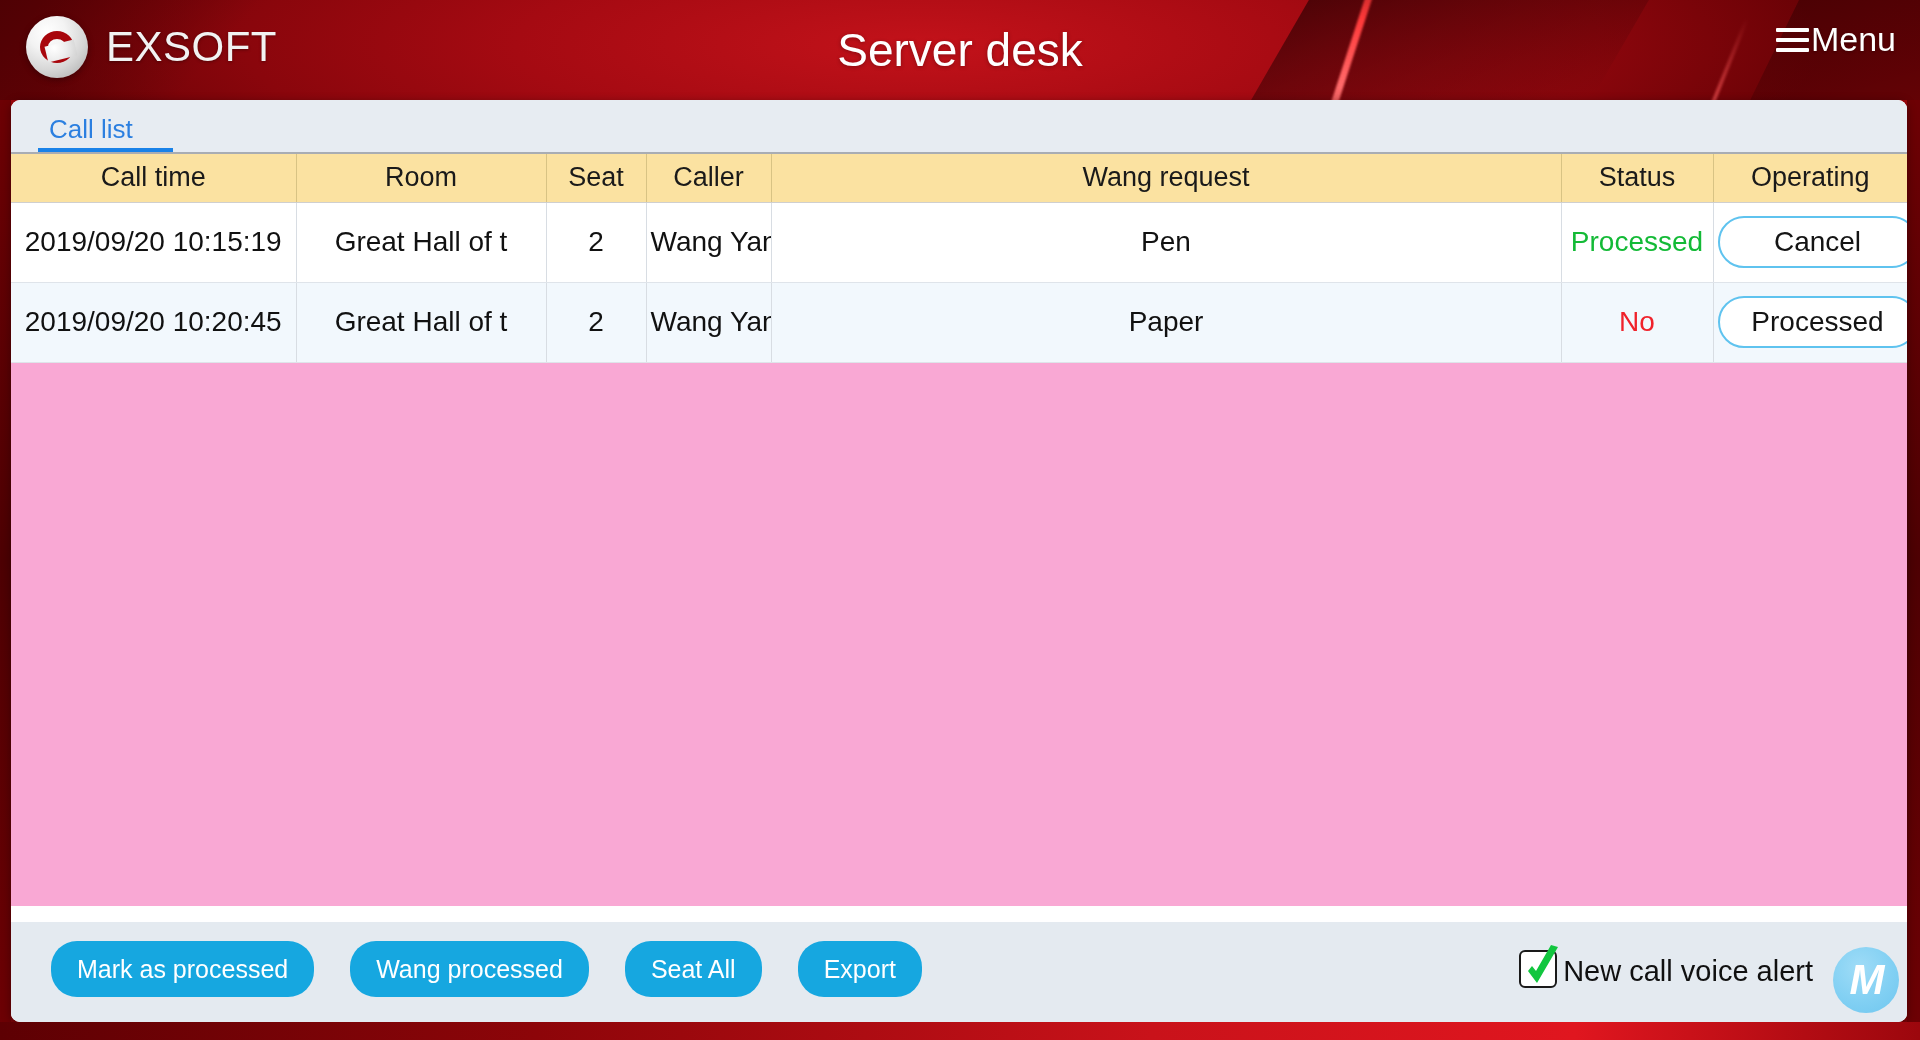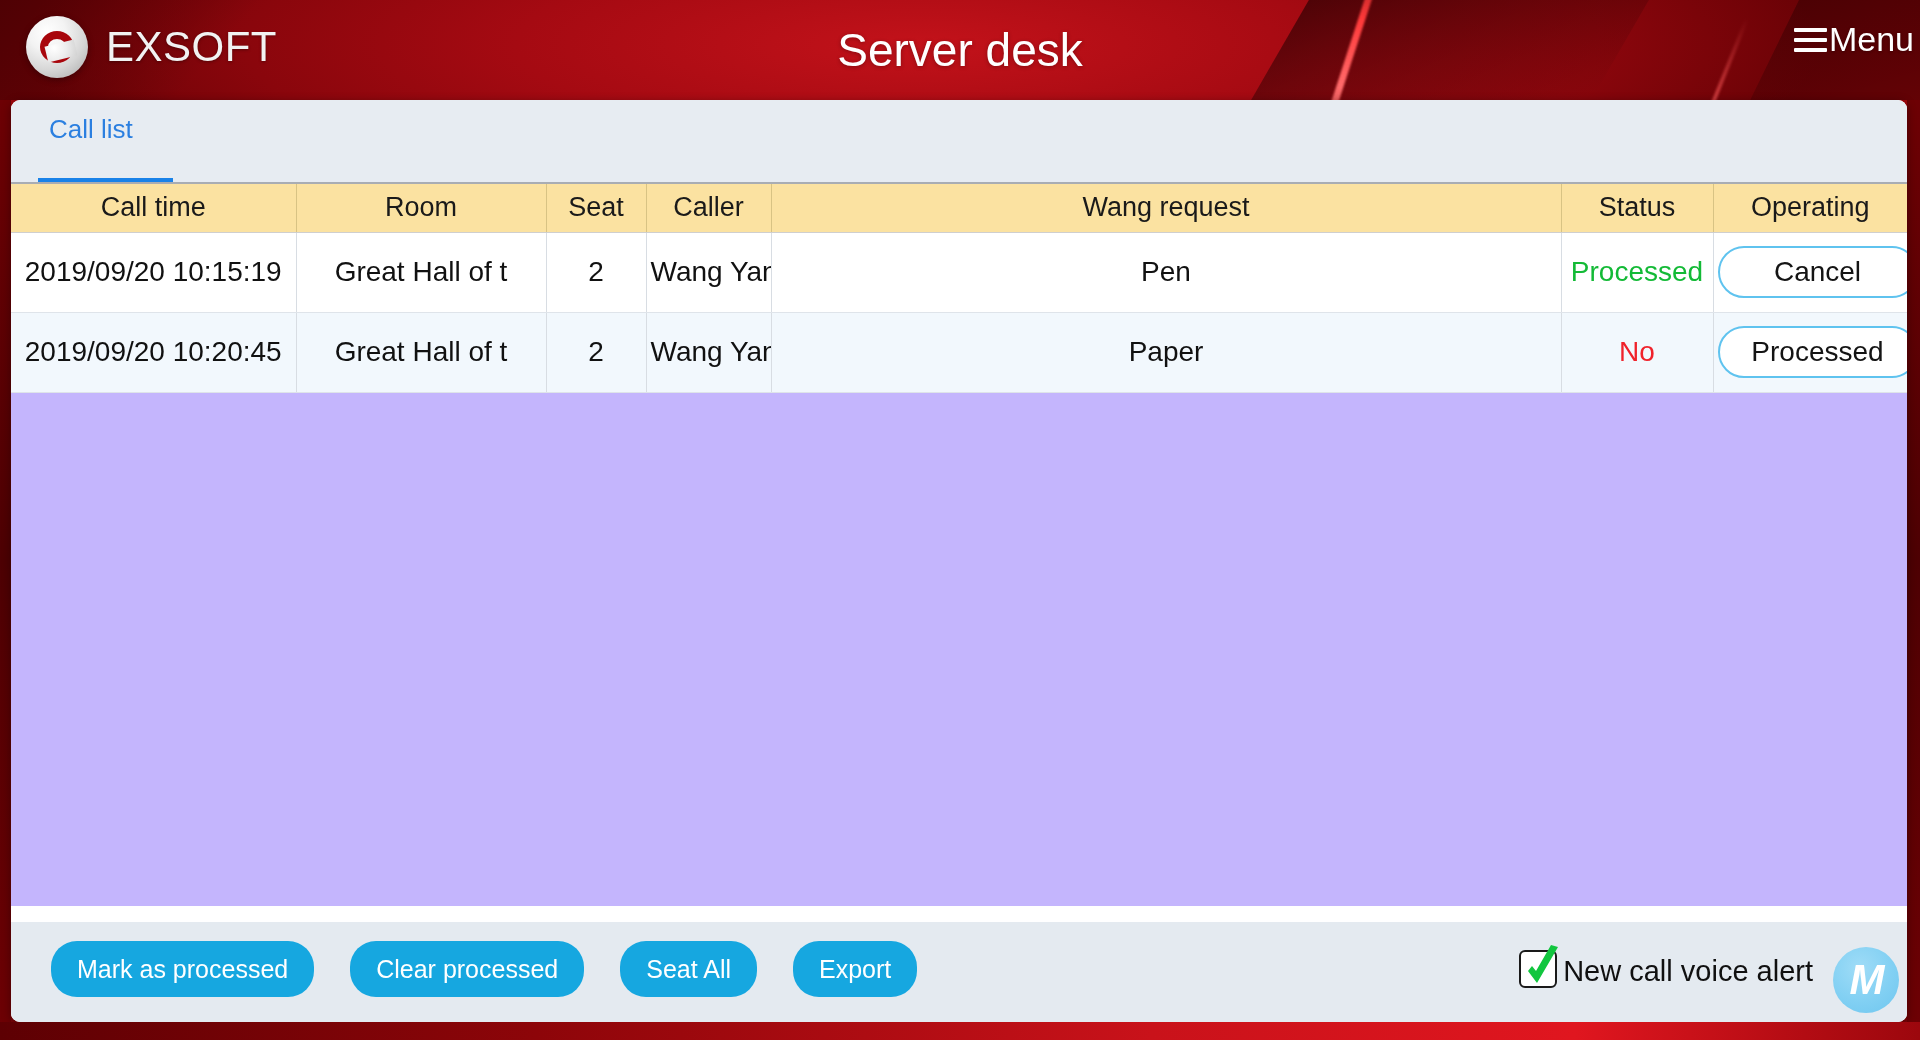--- a/index.html
+++ b/index.html
@@ -125,21 +125,21 @@
     text-align: center;
     color: #ffffff;
     font-size: 46px;
     font-weight: 400;
     text-shadow: 0 1px 4px rgba(0,0,0,.3);
     pointer-events: none;
   }
 
   #menu-button {
     position: absolute;
-    right: 6px; top: 20px;
+    right: 24px; top: 20px;
     display: flex;
     align-items: center;
     gap: 2px;
     color: #ffffff;
     font-size: 34px;
     cursor: pointer;
     text-shadow: 0 1px 3px rgba(0,0,0,.3);
   }
   #hamburger {
     display: inline-flex;
@@ -164,21 +164,21 @@
     background: #ffffff;
     border-radius: 9px 9px 9px 9px;
     box-shadow: 0 2px 10px rgba(0,0,0,.35);
     overflow: visible;
     display: flex;
     flex-direction: column;
   }
 
   
   #tabstrip {
-    height: 84px;
+    height: 54px;
     background: #e7ecf2;
     border-radius: 9px 9px 0 0;
     position: relative;
     flex: none;
   }
   .tab {
     position: absolute;
     left: 38px; top: 14px;
     color: #2b7fe0;
     font-size: 26px;
@@ -196,21 +196,21 @@
     left: 0; bottom: 0;
     width: 100%;
     height: 2px;
     background: #a9adb3;
   }
 
   
   #table-wrap {
     flex: 1 1 auto;
     overflow: hidden;
-    background: #c4b5fd;
+    background: #f9a8d4;
     position: relative;
   }
   table.calltable {
     width: 100%;
     border-collapse: collapse;
     table-layout: fixed;
   }
   table.calltable th {
     background: #fbe2a1;
     font-weight: 400;
@@ -449,21 +449,21 @@
             <td><span class="status-no">No</span></td>
             <td><button class="op-btn">Processed</button></td>
           </tr>
         </tbody>
       </table>
     </div>
 
     <div id="footer">
       <div id="footer-left">
         <button class="pill-btn">Mark as processed</button>
-        <button class="pill-btn">Clear processed</button>
+        <button class="pill-btn">Wang processed</button>
         <button class="pill-btn">Seat All</button>
         <button class="pill-btn">Export</button>
       </div>
       <div id="footer-right">
         <div id="voice-alert">
           <div id="voice-checkbox">
             <svg width="46" height="54" viewBox="0 0 46 54">
               <path d="M10 28 L19 40 L40 4 L33 2 L18 28 L14 23 Z" fill="#12c63f"></path>
             </svg>
           </div>

